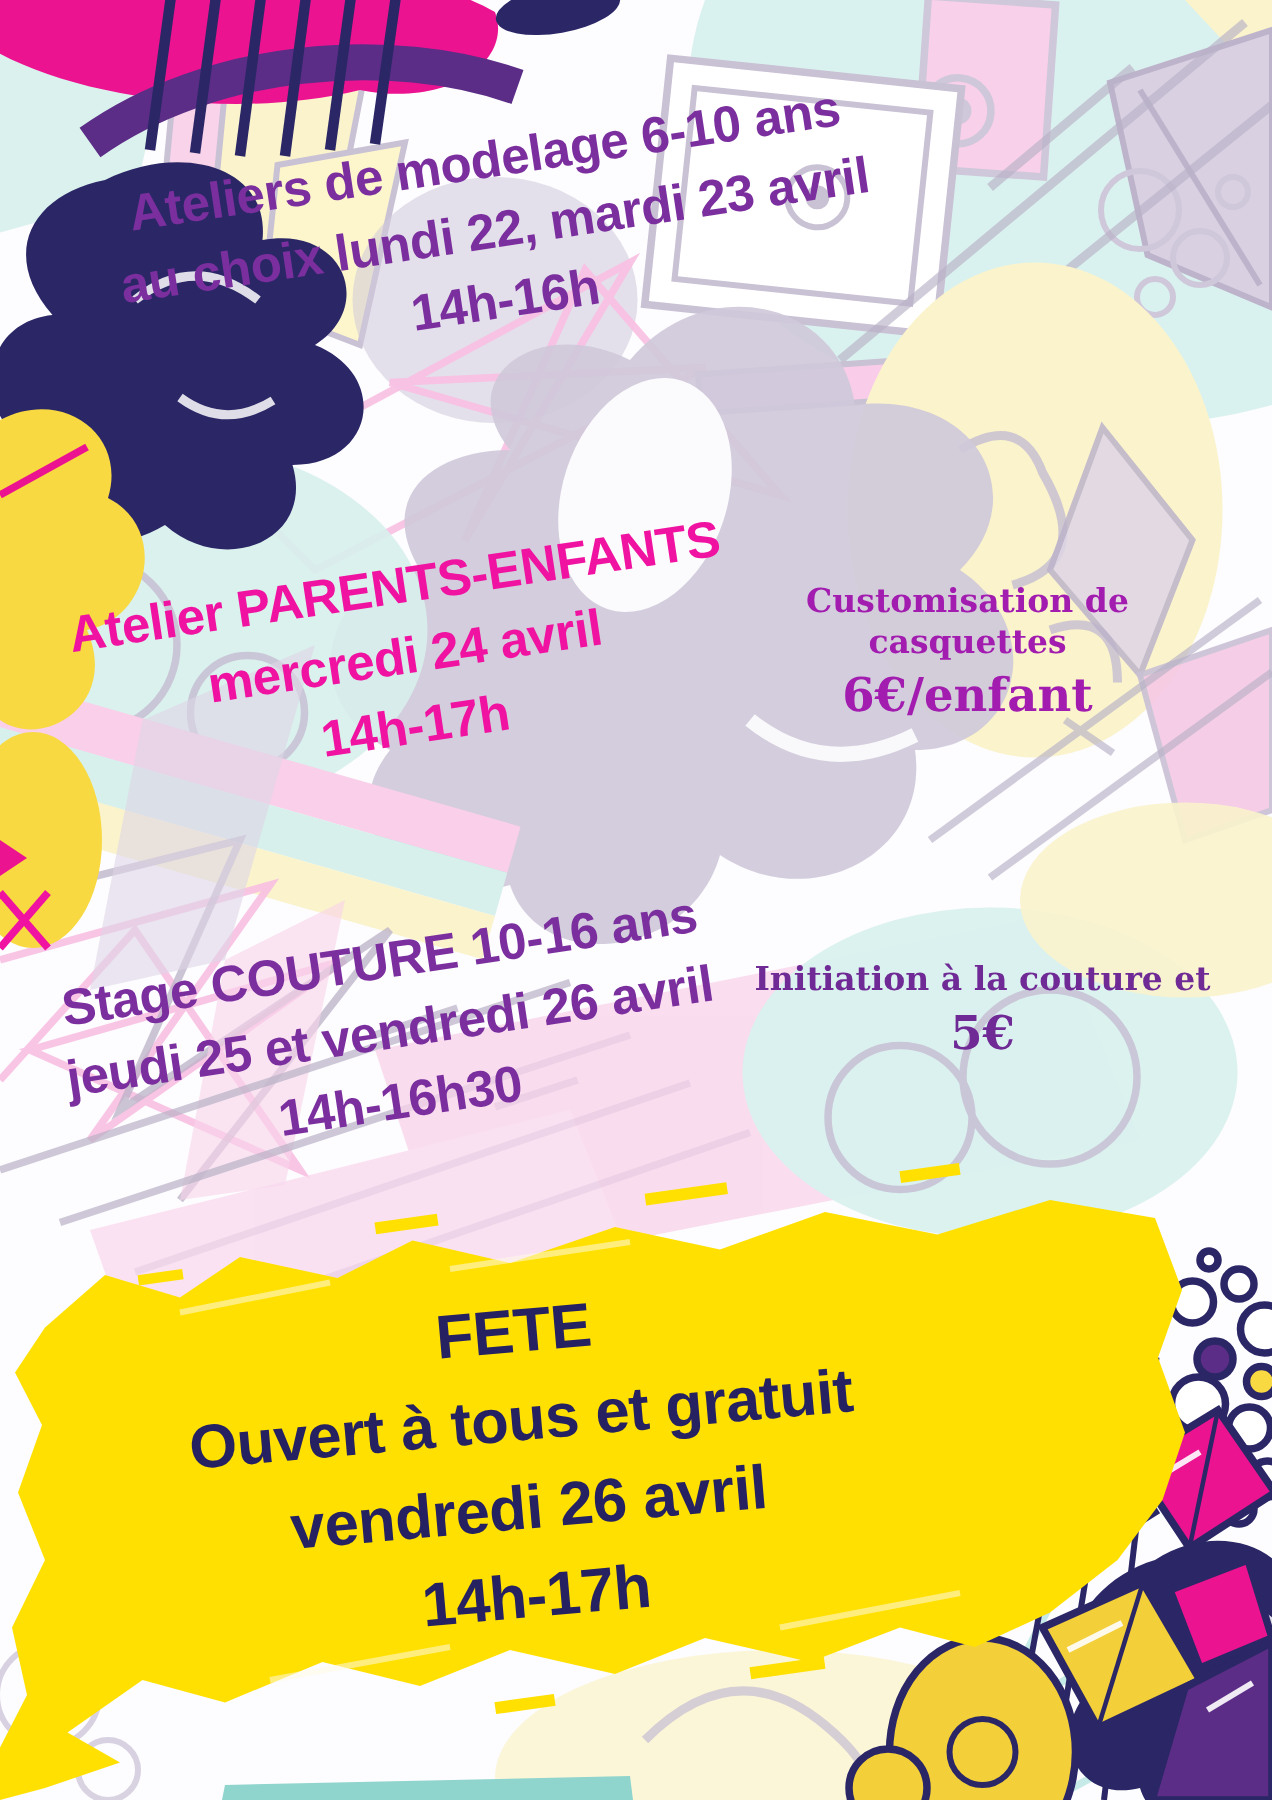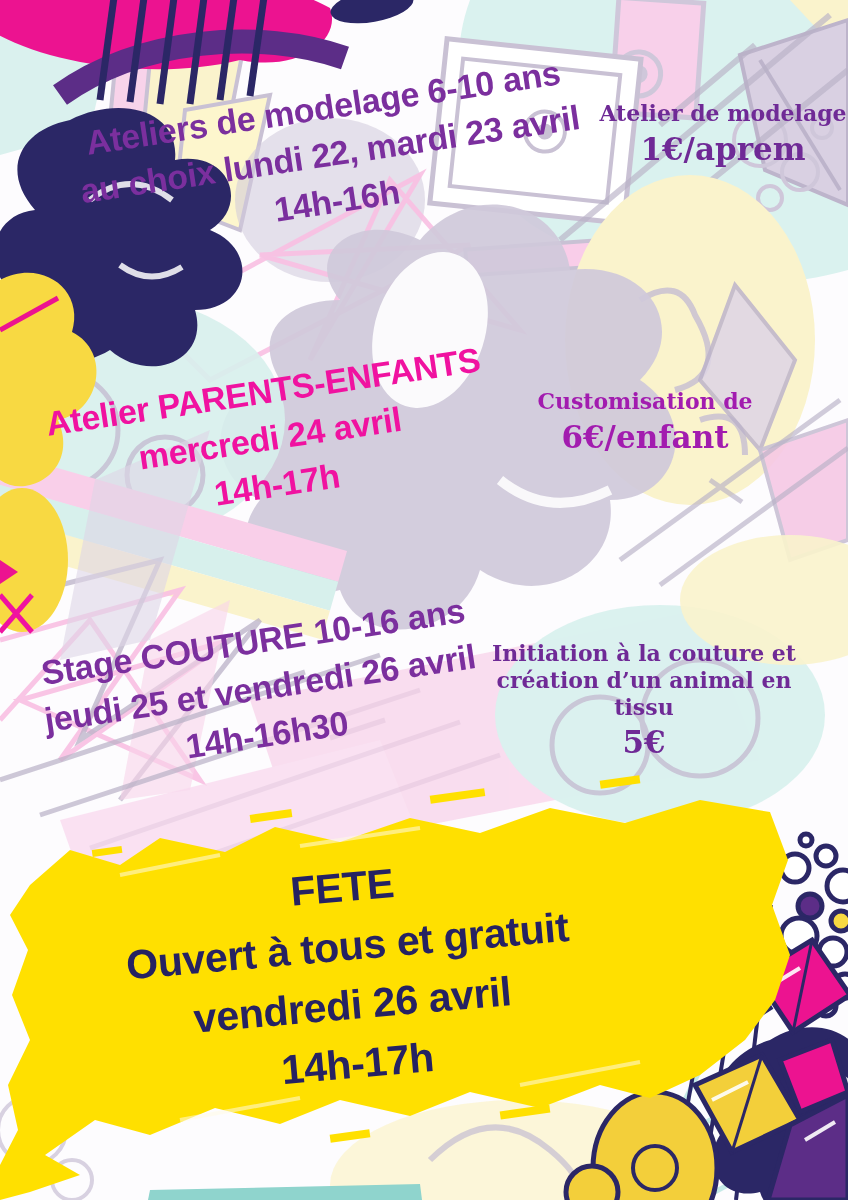--- a/index.html
+++ b/index.html
@@ -23,21 +23,21 @@
     font-weight:700; font-size:22px; line-height:1.22;
   }
   .detail.purple { color:#6f2a96; }
   .detail.pink { color:#a21caf; }
   .detail .price { font-size:31px; margin-top:4px; }
   .h1 { left:30px;  top:84px;  width:600px; }
   .h2 { left:20px;  top:368px; width:500px; }
   .h3 { left:0px;   top:618px; width:520px; }
   .d1 { left:598px; top:100px; width:250px; }
   .d2 { left:523px; top:388px; width:244px; }
-  .d3 { left:474px; top:640px; width:340px; }
+  .d3 { left:485px; top:640px; width:340px; }
   .band-text {
     left:55px; top:858px; width:590px;
     transform:rotate(-5deg);
     color:#262262; font-weight:800;
     font-size:41px; line-height:1.44; letter-spacing:-0.3px;
     font-family:"Liberation Sans", sans-serif;
   }
 </style>
 </head>
 <body>
@@ -258,43 +258,39 @@
         <line x1="180" y1="1120" x2="300" y2="1098"></line>
       </g>
     </g>
   </svg>
 
   <div class="txt headline purple h1">
     <div>Ateliers de modelage 6-10 ans</div>
     <div>au choix lundi 22, mardi 23 avril</div>
     <div>14h-16h</div>
   </div>
-  <div class="txt detail purple d1">
-    <div>Atelier de modelage</div>
-    <div class="price">1€/aprem</div>
-  </div>
 
   <div class="txt headline pink h2">
     <div>Atelier PARENTS-ENFANTS</div>
     <div>mercredi 24 avril</div>
     <div>14h-17h</div>
   </div>
   <div class="txt detail pink d2">
     <div>Customisation de</div>
+    <div>casquettes</div>
     <div class="price">6€/enfant</div>
   </div>
 
   <div class="txt headline purple h3">
     <div>Stage COUTURE 10-16 ans</div>
     <div>jeudi 25 et vendredi 26 avril</div>
     <div>14h-16h30</div>
   </div>
   <div class="txt detail purple d3">
     <div>Initiation à la couture et</div>
-    <div>création d’un animal en tissu</div>
     <div class="price">5€</div>
   </div>
 
   <div class="txt band-text">
     <div>FETE</div>
     <div>Ouvert à tous et gratuit</div>
     <div>vendredi 26 avril</div>
     <div>14h-17h</div>
   </div>
 

